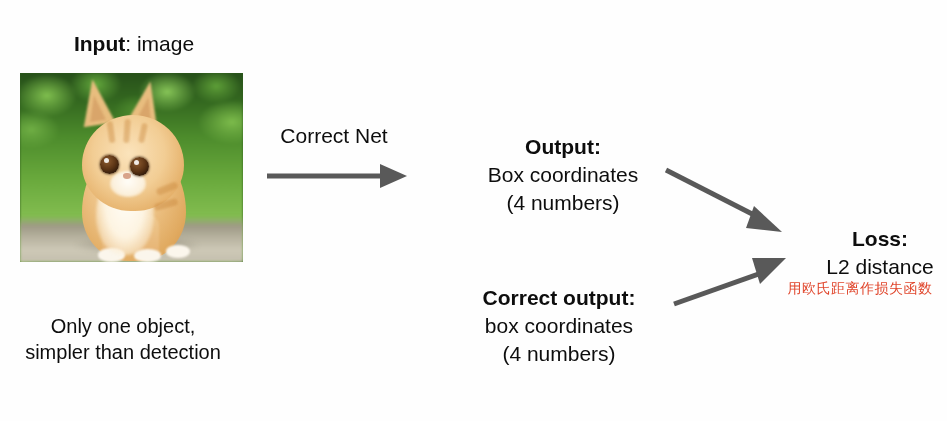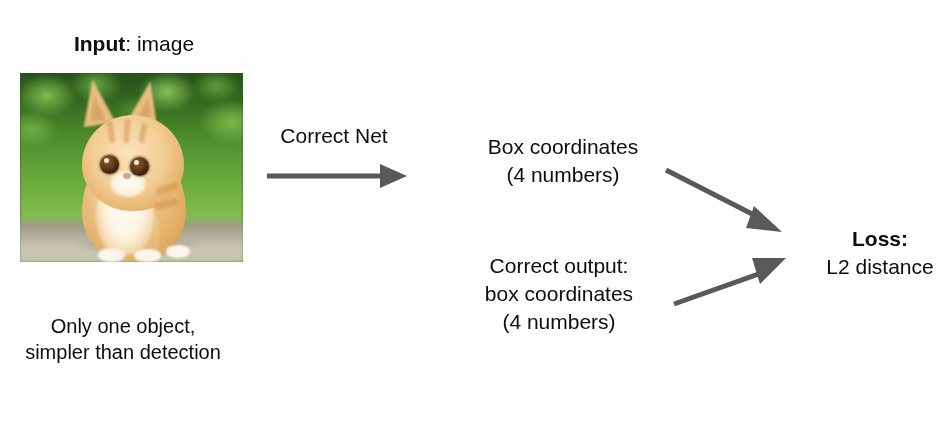--- a/index.html
+++ b/index.html
@@ -72,21 +72,21 @@
     left: 559px;
     top: 252px;
     font-size: 21px;
     line-height: 28px;
     white-space: normal;
     width: 320px;
     margin-left: -160px;
     text-align: center;
     transform: none;
   }
-  #correct-block .hd { font-weight: 400; }
+  #correct-block .hd { font-weight: 700; margin-top: 32px; }
 
   #loss-block {
     left: 880px;
     top: 225px;
     font-size: 21px;
     line-height: 28px;
     white-space: normal;
     width: 260px;
     margin-left: -130px;
     text-align: center;
@@ -292,20 +292,21 @@
   </div>
 
   <div class="txt center" id="neural-net-label">Correct Net</div>
 
   <svg class="arrow-svg" style="left:262px; top:160px; width:150px; height:32px;">
     <line x1="5" y1="16" x2="122" y2="16" stroke="#595959" stroke-width="5"></line>
     <polygon points="118,4 145,16 118,28" fill="#595959"></polygon>
   </svg>
 
   <div class="txt" id="output-block">
+    <div class="hd">Output:</div>
     <div>Box coordinates</div>
     <div>(4 numbers)</div>
   </div>
 
   <div class="txt" id="correct-block">
     <div class="hd">Correct output:</div>
     <div>box coordinates</div>
     <div>(4 numbers)</div>
   </div>
 
@@ -316,14 +317,15 @@
 
   <svg class="arrow-svg" style="left:668px; top:252px; width:122px; height:62px;">
     <line x1="6" y1="52" x2="96" y2="20" stroke="#595959" stroke-width="5"></line>
     <polygon points="92,32 118,6 84,6" fill="#595959"></polygon>
   </svg>
 
   <div class="txt" id="loss-block">
     <div class="hd">Loss:</div>
     <div>L2 distance</div>
   </div>
+  <div class="txt" id="loss-annotation">用欧氏距离作损失函数</div>
 
 </div>
 
 </body></html>

